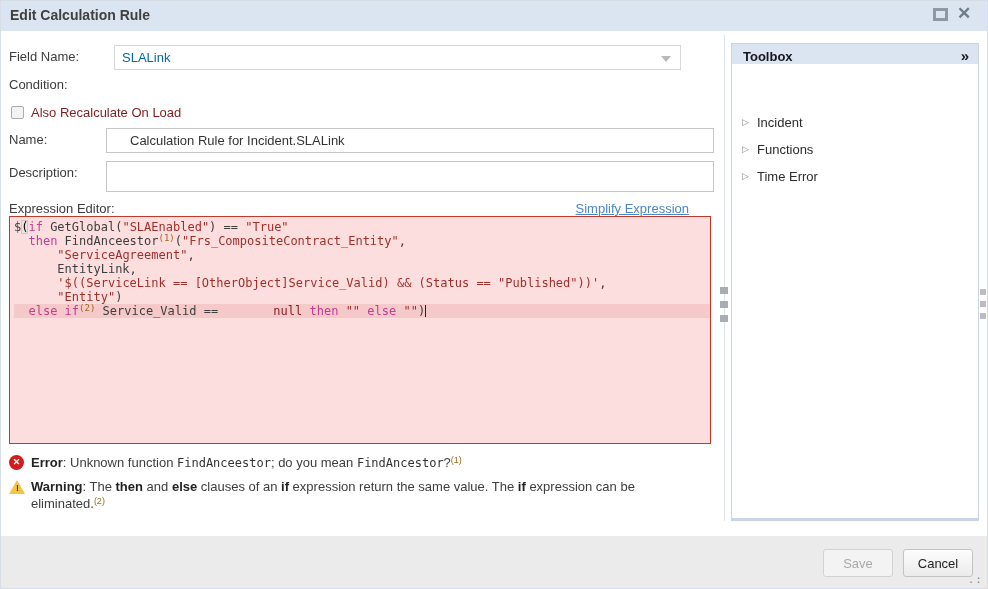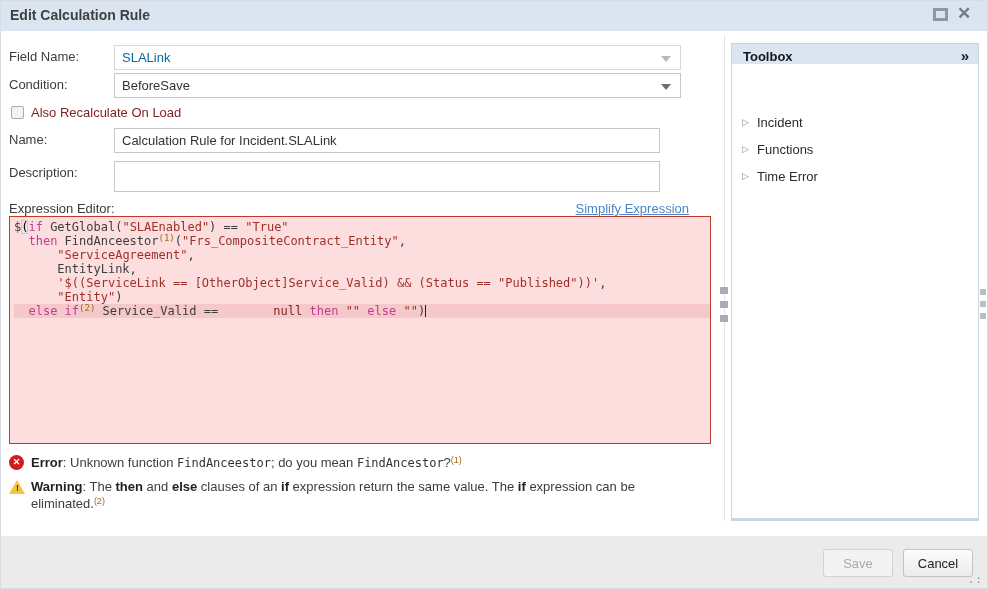--- a/index.html
+++ b/index.html
@@ -22,21 +22,21 @@
   .dropdown.disabled { border-color:#d7d7d7; }
   .dropdown.disabled .dd-value { color:#0369a1; }
   .dd-arrow { position:absolute; right:9px; top:10px; width:0; height:0; border-left:5px solid transparent; border-right:5px solid transparent; border-top:6px solid #6e6e6e; }
   .dropdown.disabled .dd-arrow { border-top-color:#b9b9b9; }
 
   
   .checkbox { position:absolute; left:10px; top:105px; width:13px; height:13px; border:1px solid #ababab; background:#f3f3f3; border-radius:2px; }
   .cb-label { position:absolute; left:30px; top:104px; font-size:13px; color:#7f1d1d; }
 
   
-  .tinput { position:absolute; left:113px; width:546px; background:#fff; border:1px solid #c6c6c6; font-size:13px; color:#333; padding:0 7px; font-family:"Liberation Sans",sans-serif; }
+  .tinput { position:absolute; left:105px; width:608px; background:#fff; border:1px solid #c6c6c6; font-size:13px; color:#333; padding:0 23px; font-family:"Liberation Sans",sans-serif; }
 
   
   .simplify-link { position:absolute; right:298px; top:200px; font-size:13px; color:#4a86c8; text-decoration:underline; cursor:pointer; }
 
   
   .expr-box { position:absolute; left:8px; top:215px; width:702px; height:228px; background:#fcdede; border:1px solid #c0392b; overflow:hidden; cursor:text; }
   .expr-code { padding:3px 0 0 4px; font-family:"DejaVu Sans Mono","Liberation Mono",monospace; font-size:12px; line-height:14px; }
   .code-line { white-space:pre; height:14px; }
   .code-line.hl { background:#f5c9c9; }
   .sg-d { color:#3d3d3d; }
@@ -91,24 +91,20 @@
     <span class="win-btn close-x">✕</span>
   </div>
 
   <div class="flabel" style="top:48px">Field Name:</div>
   <div class="dropdown disabled" style="top:44px">
     <span class="dd-value">SLALink</span>
     <span class="dd-arrow"></span>
   </div>
 
   <div class="flabel" style="top:76px">Condition:</div>
-  <div class="dropdown" style="top:72px">
-    <span class="dd-value">BeforeSave</span>
-    <span class="dd-arrow"></span>
-  </div>
 
   <span class="checkbox"></span>
   <span class="cb-label">Also Recalculate On Load</span>
 
   <div class="flabel" style="top:131px">Name:</div>
   <input class="tinput" style="top: 127px; height: 25px;" value="Calculation Rule for Incident.SLALink">
 
   <div class="flabel" style="top:164px">Description:</div>
   <input class="tinput" style="top: 160px; height: 31px;" value="">
 

